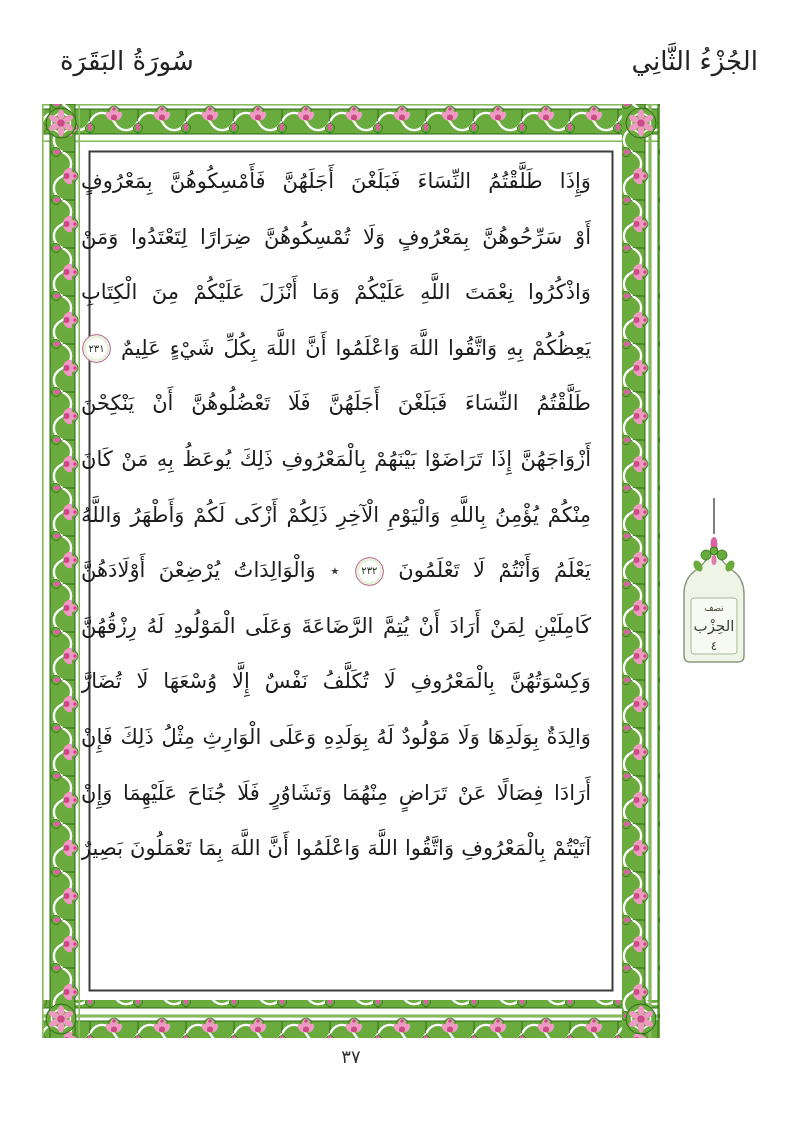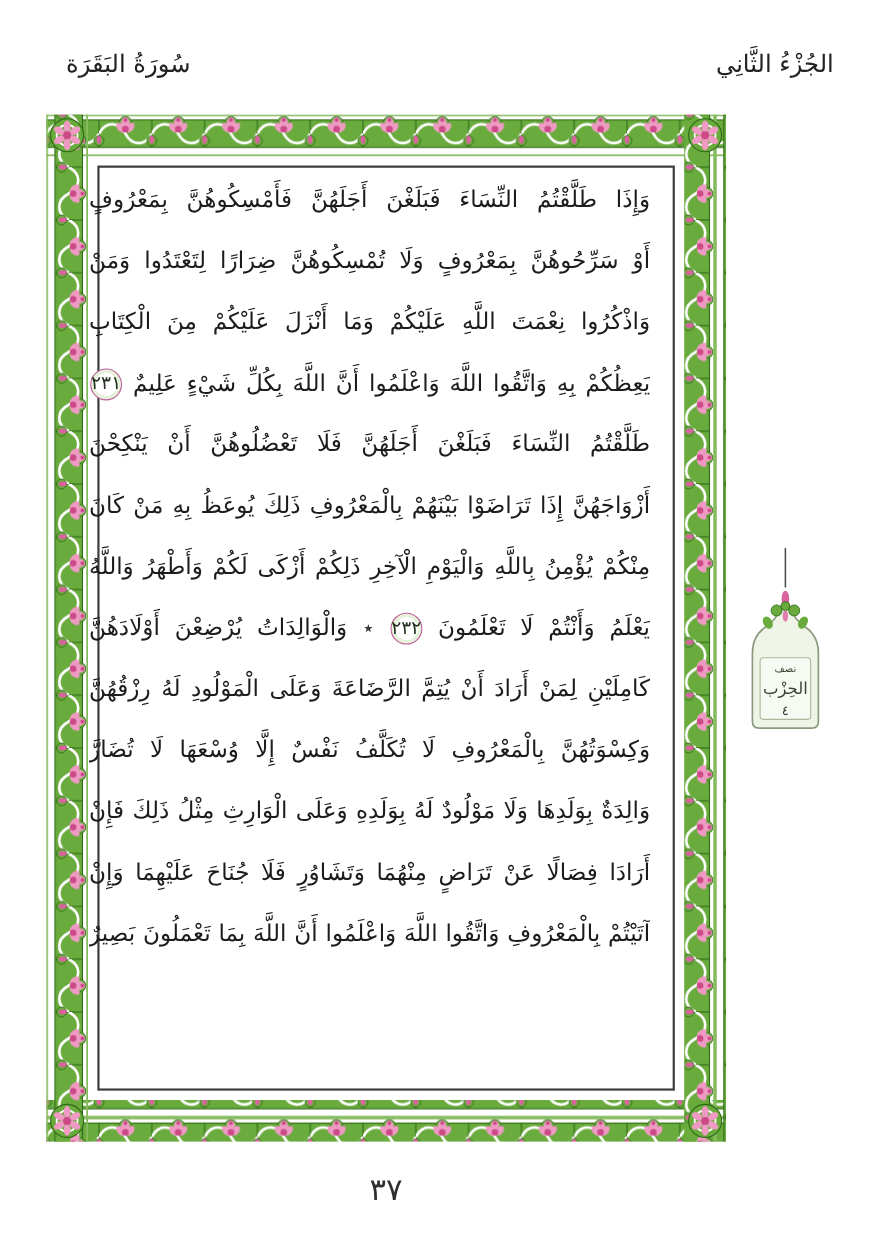--- a/index.html
+++ b/index.html
@@ -2,21 +2,21 @@
 <html lang="ar"><head>
 <meta charset="utf-8">
 <style>
   html,body{margin:0;padding:0;}
   body{
     width:798px;height:1140px;position:relative;overflow:hidden;
     background:#ffffff;
     font-family:"DejaVu Sans",sans-serif;
   }
   .hdr{
-    position:absolute;top:46px;font-size:22px;color:#222;
+    position:absolute;top:46px;font-size:26px;color:#222;
     direction:rtl;white-space:nowrap;
   }
   .hdr-surah{left:60px;}
   .hdr-juz{right:40px;}
   .frame{
     position:absolute;left:42px;top:104px;width:618px;height:934px;
   }
   .frame svg{display:block;}
   .text-area{
     position:absolute;left:81px;top:154px;width:510px;height:834px;
@@ -25,30 +25,30 @@
   .qline{
     height:55.6px;line-height:55.6px;font-size:21px;
     text-align:justify;text-align-last:justify;
     overflow:hidden;white-space:normal;
   }
   .verse-marker{
     display:inline-flex;align-items:center;justify-content:center;
     width:27px;height:27px;border-radius:50%;
     background:radial-gradient(circle,#ffffff 54%,#e6f2da 54%,#e6f2da 70%,#f4cbe1 70%);
     border:1.5px solid #bc5f96;
-    font-size:17px;line-height:1;color:#243321;
+    font-size:10px;line-height:1;color:#243321;
     vertical-align:middle;margin:0 1px;
   }
   .hizb-star{
     font-size:17px;color:#3a3a3a;vertical-align:middle;margin:0 1px;
   }
   .hizb-ornament{position:absolute;left:672px;top:498px;}
   .page-number{
     position:absolute;left:42px;top:1046px;width:618px;
-    text-align:center;font-size:28px;color:#2f2f2f;direction:rtl;margin-top:19px;
+    text-align:center;font-size:18px;color:#2f2f2f;direction:rtl;
   }
 </style>
 </head>
 <body>
 
 <div class="hdr hdr-surah">سُورَةُ البَقَرَة</div>
 <div class="hdr hdr-juz">الجُزْءُ الثَّانِي</div>
 
 <div class="frame">
   <svg width="618" height="934" viewBox="0 0 618 934" aria-hidden="true">

